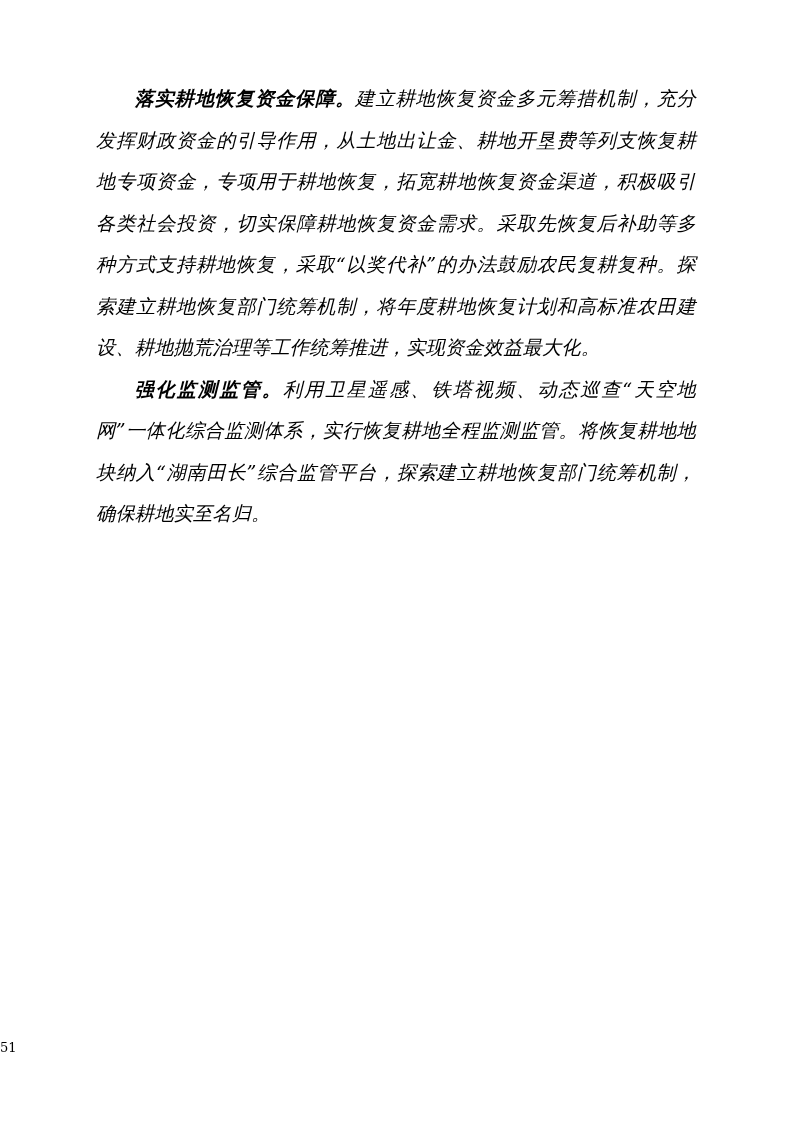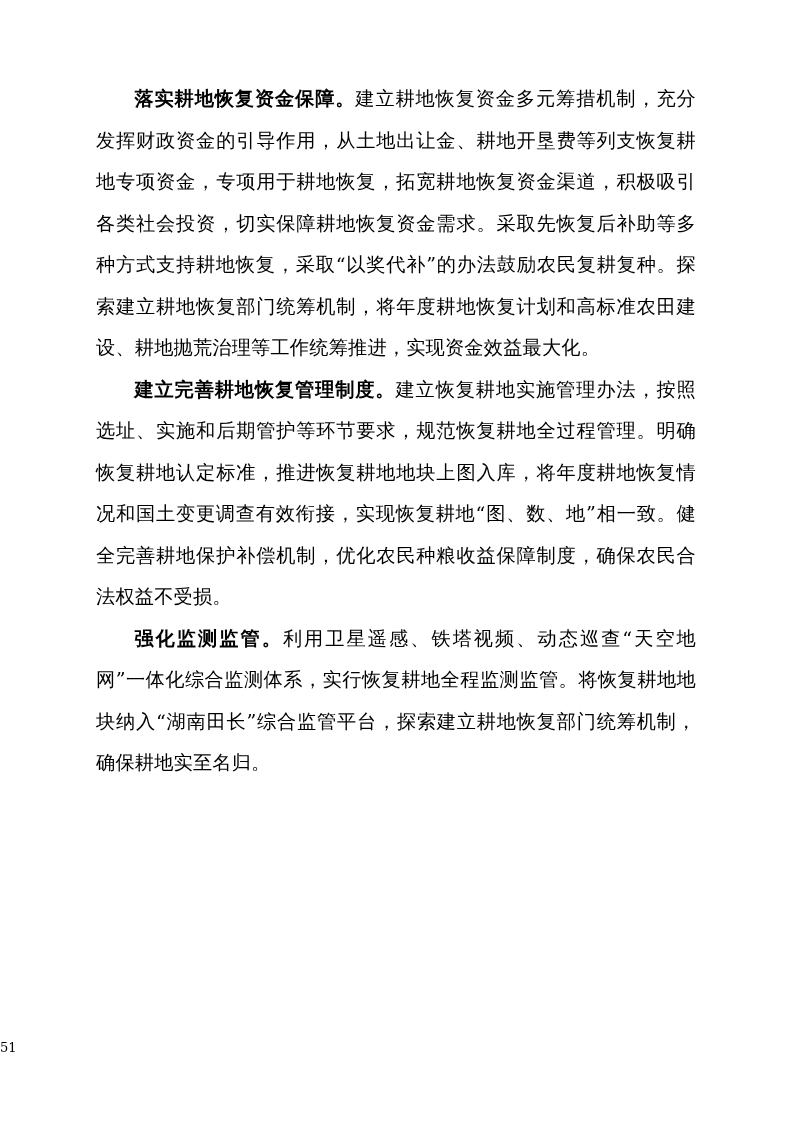--- a/index.html
+++ b/index.html
@@ -17,20 +17,21 @@
     background: #ffffff;
     margin: 0 auto;
     box-sizing: border-box;
     overflow: hidden;
   }
   .content {
     position: absolute;
     left: 96px;
     top: 78px;
     width: 600px;
+    font-style: italic;
   }
   p.para {
     margin: 0 0 0 0;
     font-size: 19.2px;
     line-height: 41.5px;
     text-align: justify;
     text-justify: inter-ideograph;
     text-indent: 2em;
     color: #000000;
     letter-spacing: 0.2px;
@@ -54,23 +55,20 @@
 </head>
 <body>
 
 <div class="page">
   <div class="content">
 
     <p class="para">
       <span class="lead">落实耕地恢复资金保障。</span><span>建立耕地恢复资金多元筹措机制，充分发挥财政资金的引导作用，从土地出让金、耕地开垦费等列支恢复耕地专项资金，专项用于耕地恢复，拓宽耕地恢复资金渠道，积极吸引各类社会投资，切实保障耕地恢复资金需求。采取先恢复后补助等多种方式支持耕地恢复，采取“以奖代补”的办法鼓励农民复耕复种。探索建立耕地恢复部门统筹机制，将年度耕地恢复计划和高标准农田建设、耕地抛荒治理等工作统筹推进，实现资金效益最大化。</span>
     </p>
 
-    <p class="para">
-      <span class="lead">建立完善耕地恢复管理制度。</span><span>建立恢复耕地实施管理办法，按照选址、实施和后期管护等环节要求，规范恢复耕地全过程管理。明确恢复耕地认定标准，推进恢复耕地地块上图入库，将年度耕地恢复情况和国土变更调查有效衔接，实现恢复耕地“图、数、地”相一致。健全完善耕地保护补偿机制，优化农民种粮收益保障制度，确保农民合法权益不受损。</span>
-    </p>
 
     <p class="para">
       <span class="lead">强化监测监管。</span><span>利用卫星遥感、铁塔视频、动态巡查“天空地网”一体化综合监测体系，实行恢复耕地全程监测监管。将恢复耕地地块纳入“湖南田长”综合监管平台，探索建立耕地恢复部门统筹机制，确保耕地实至名归。</span>
     </p>
 
   </div>
 
   <div class="page-number">51</div>
 </div>
 

